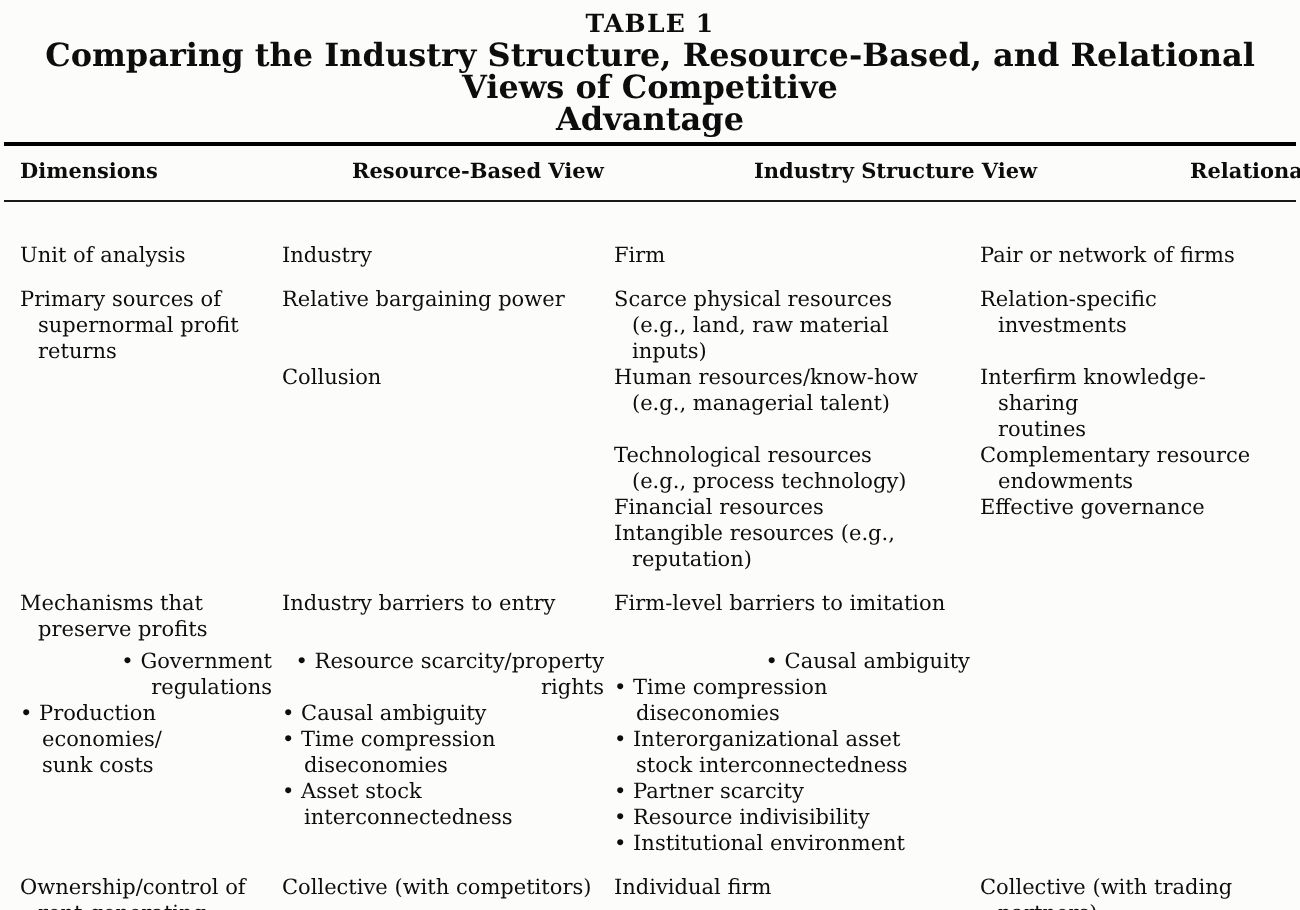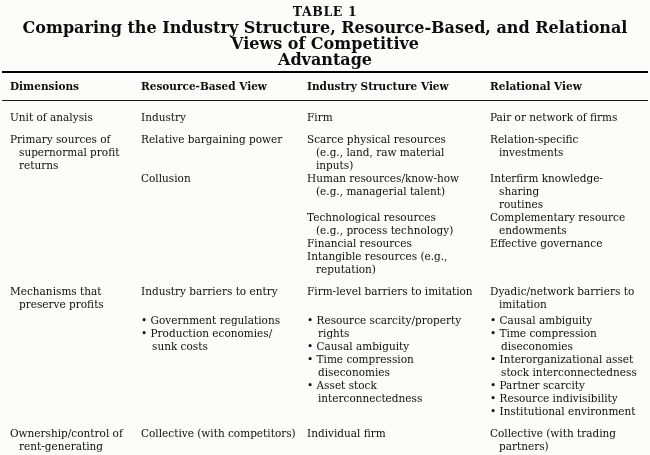--- a/index.html
+++ b/index.html
@@ -35,44 +35,45 @@
   .rule-top { margin-top: 3px; }
 
   
   .tgrid {
     display: grid;
     grid-template-columns: 131px 166px 183px 158px;
     padding-left: 8px;
     font-size: 10.5px;
     line-height: 13px;
     align-items: start;
+    gap: 35px;
   }
   .header-grid { padding-top: 7px; padding-bottom: 7px; }
   .hcell { font-weight: bold; padding-right: 6px; }
 
   .trow {
     display: grid;
     grid-template-columns: 131px 166px 183px 158px;
     margin-top: 9px;
   }
-  .trow:first-child { margin-top: 10px; }
+  .trow:first-child { margin-top: 21px; }
 
   .body-grid { padding-left: 8px; font-size: 10.5px; line-height: 13px; }
 
   .cell { padding-right: 5px; }
   .item {
     white-space: pre-line;
     padding-left: 9px;
     text-indent: -9px;
   }
   .item.bullet {
     padding-left: 11px;
     text-indent: -11px;
   }
-  .item.bullet:first-child { margin-top: 3px; }
+  .item.bullet:first-child { margin-top: 3px; text-align: right; }
 </style>
 </head>
 <body>
 
 <div class="page">
   <div class="title-block">
     <div class="table-label">TABLE 1</div>
     <div class="table-caption">Comparing the Industry Structure, Resource-Based, and Relational Views of Competitive
 Advantage</div>
   </div>
@@ -161,24 +162,20 @@
       <div class="trow">
         <div class="cell">
           <div class="item">Mechanisms that
 preserve profits</div>
         </div>
         <div class="cell">
           <div class="item">Industry barriers to entry</div>
         </div>
         <div class="cell">
           <div class="item">Firm-level barriers to imitation</div>
-        </div>
-        <div class="cell">
-          <div class="item">Dyadic/network barriers to
-imitation</div>
         </div>
         <div class="cell"></div>
         <div class="cell">
           <div class="item bullet">• Government regulations</div>
           <div class="item bullet">• Production economies/
 sunk costs</div>
         </div>
         <div class="cell">
           <div class="item bullet">• Resource scarcity/property
 rights</div>

